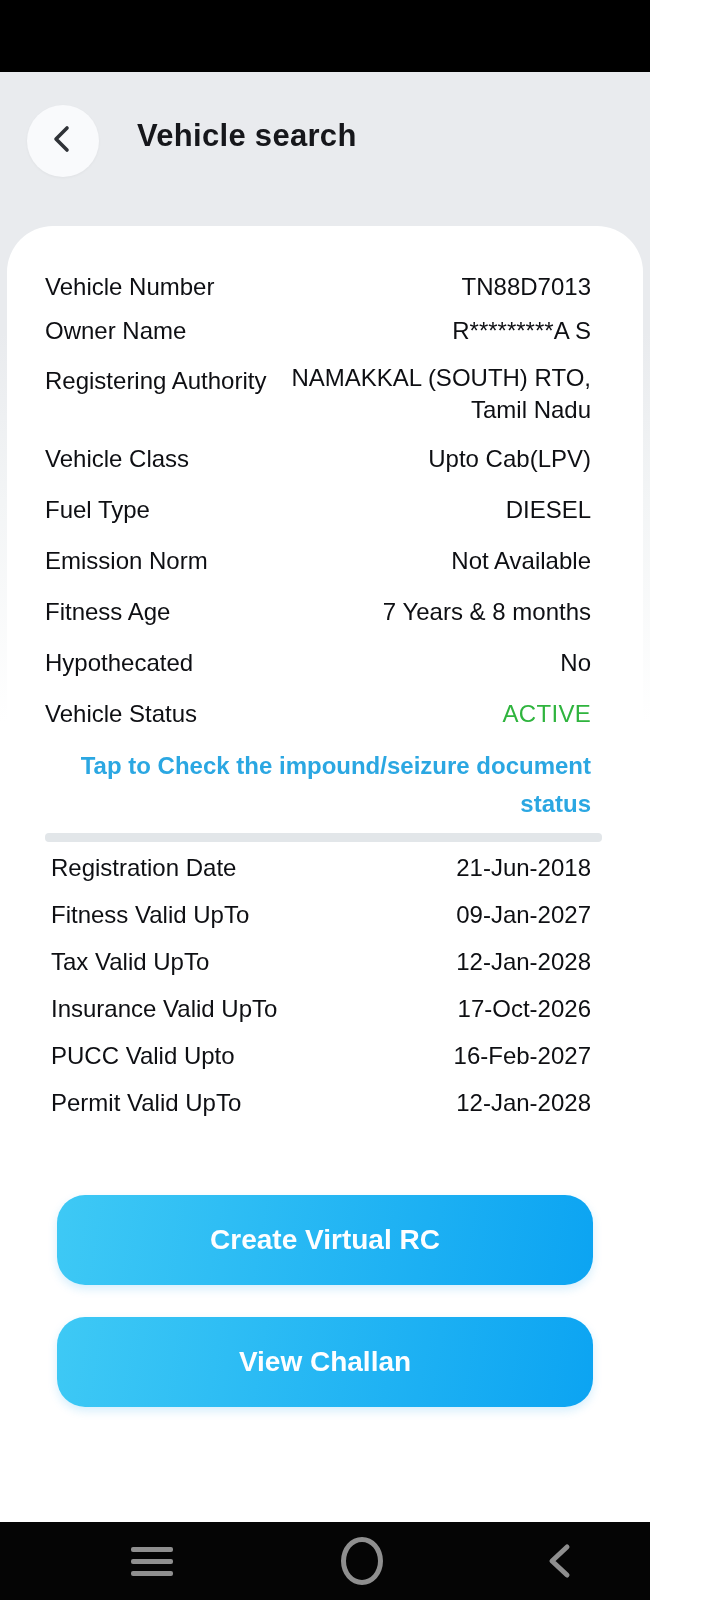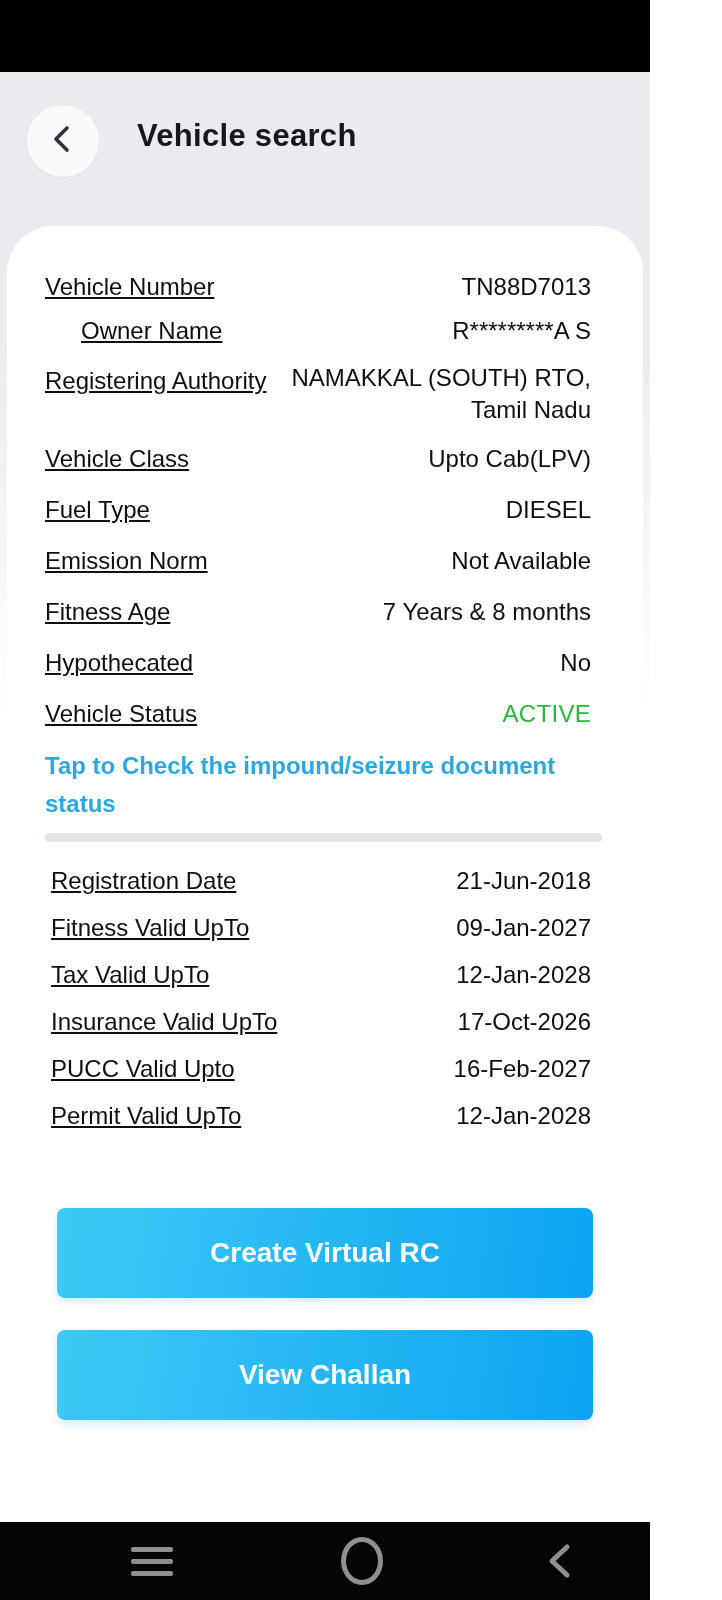--- a/index.html
+++ b/index.html
@@ -23,36 +23,36 @@
     position:absolute;left:137px;top:46px;font-size:31px;font-weight:700;
     color:#16171b;letter-spacing:0.3px;
   }
   .card{
     position:absolute;left:7px;right:7px;top:226px;bottom:78px;
     background:#ffffff;border-radius:46px 46px 0 0;
     padding:42px 52px 0 38px;box-sizing:border-box;
   }
   .row{display:flex;justify-content:space-between;align-items:flex-start;
     font-size:24px;line-height:38px;}
-  .row .lbl{text-align:left;white-space:nowrap;text-decoration:underline;}
+  .row .lbl{text-align:left;white-space:nowrap;}
   .row .val{text-align:right;}
   .val-lines{text-align:right;font-size:24px;line-height:32px;}
-  .mt6{margin-top:6px;margin-left:36px;}  .mt12{margin-top:12px;} .mt13{margin-top:13px;}
+  .mt6{margin-top:6px;}  .mt12{margin-top:12px;} .mt13{margin-top:13px;}
   .mt14{margin-top:14px;}
   .status-active{color:#2fb43e;font-weight:400;letter-spacing:0.3px;}
   .impound-link{
-    margin-top:14px;text-align:left;font-size:24px;line-height:38px;
+    margin-top:14px;text-align:right;font-size:24px;line-height:38px;
     color:#2ba7e2;font-weight:600;cursor:pointer;
   }
   .divider{margin-top:10px;margin-right:-11px;height:9px;border-radius:4px;background:#e2e6e9;}
   .validity .row{padding-left:6px;}
-  .validity .row.first{margin-top:20px;}
+  .validity .row.first{margin-top:7px;}
   .validity .row + .row{margin-top:9px;}
   .btn{
-    margin:0 -2px 0 12px;height:90px;border-radius:8px;border:none;
+    margin:0 -2px 0 12px;height:90px;border-radius:28px;border:none;
     display:flex;align-items:center;justify-content:center;
     background:linear-gradient(100deg,#3ec9f5 0%,#0ca4f2 100%);
     color:#fdfeff;font-size:28px;font-weight:600;font-family:"Liberation Sans",sans-serif;
     cursor:pointer;box-shadow:0 4px 10px rgba(20,160,240,0.18);
   }
   .btn.first{margin-top:73px;}
   .btn.second{margin-top:32px;}
   .navbar{
     position:absolute;left:0;right:0;bottom:0;height:78px;background:#050505;
   }

